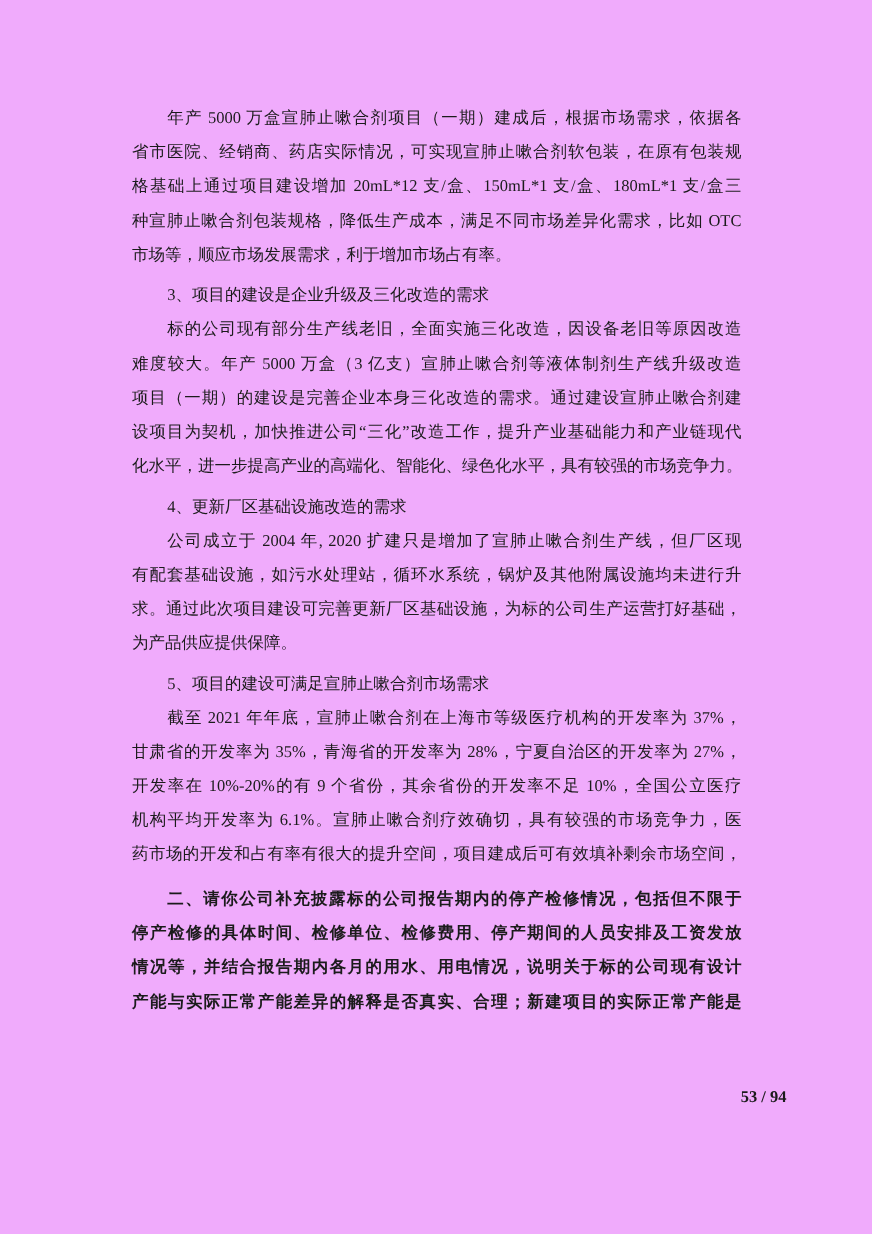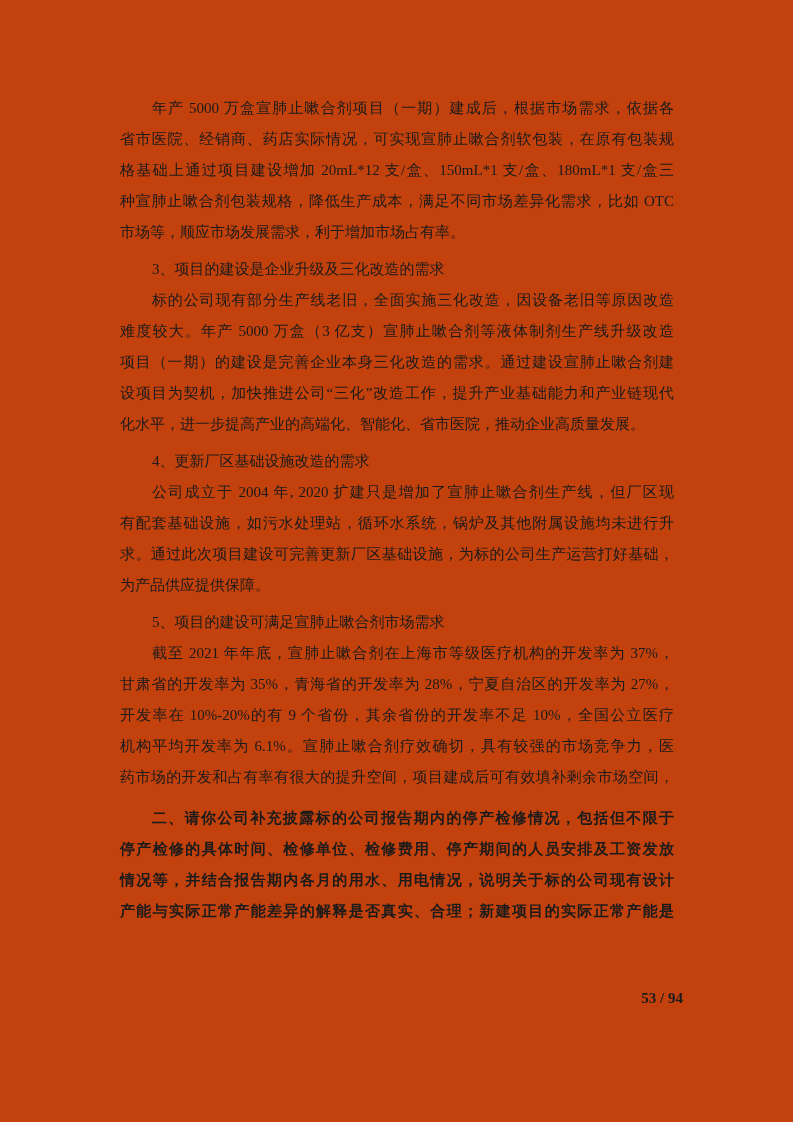--- a/index.html
+++ b/index.html
@@ -2,21 +2,21 @@
 <html lang="zh"><head>
 <meta charset="utf-8">
 <style>
   * { margin: 0; padding: 0; box-sizing: border-box; }
   html, body { background: #e9e9e9; }
   .page {
     position: relative;
     width: 793px;
     height: 1122px;
     margin: 0 auto;
-    background: #c2410c;
+    background: #f0abfc;
     font-family: "Liberation Serif", "DejaVu Serif", serif;
     color: #1b1b1b;
     overflow: hidden;
   }
   .content {
     position: absolute;
     left: 120px;
     top: 93px;
     width: 554px;
   }
@@ -33,21 +33,21 @@
     text-align-last: justify;
     text-justify: inter-character;
     min-width: 100%;
     overflow: visible;
   }
   .line.first { text-indent: 32px; }
   .line.end { text-align-last: left; }
   .page-number {
     position: absolute;
     top: 989px;
-    left: 553px;
+    left: 585px;
     width: 130px;
     text-align: right;
     font-size: 15px;
     font-weight: 700;
     line-height: 18px;
     color: #1b1b1b;
   }
 </style>
 </head>
 <body>
@@ -62,21 +62,21 @@
         <div class="line end">市场等，顺应市场发展需求，利于增加市场占有率。</div>
       </div>
       <div class="block heading">
         <div class="line first end">3、项目的建设是企业升级及三化改造的需求</div>
       </div>
       <div class="block para">
         <div class="line first">标的公司现有部分生产线老旧，全面实施三化改造，因设备老旧等原因改造</div>
         <div class="line">难度较大。年产 5000 万盒（3 亿支）宣肺止嗽合剂等液体制剂生产线升级改造</div>
         <div class="line">项目（一期）的建设是完善企业本身三化改造的需求。通过建设宣肺止嗽合剂建</div>
         <div class="line">设项目为契机，加快推进公司“三化”改造工作，提升产业基础能力和产业链现代</div>
-        <div class="line end">化水平，进一步提高产业的高端化、智能化、省市医院，推动企业高质量发展。</div>
+        <div class="line end">化水平，进一步提高产业的高端化、智能化、绿色化水平，具有较强的市场竞争力。</div>
       </div>
       <div class="block heading">
         <div class="line first end">4、更新厂区基础设施改造的需求</div>
       </div>
       <div class="block para">
         <div class="line first">公司成立于 2004 年, 2020 扩建只是增加了宣肺止嗽合剂生产线，但厂区现</div>
         <div class="line">有配套基础设施，如污水处理站，循环水系统，锅炉及其他附属设施均未进行升</div>
         <div class="line">求。通过此次项目建设可完善更新厂区基础设施，为标的公司生产运营打好基础，</div>
         <div class="line end">为产品供应提供保障。</div>
       </div>

